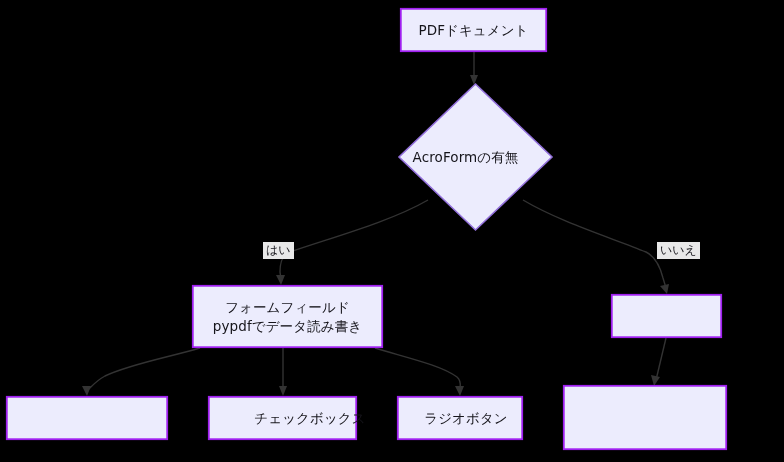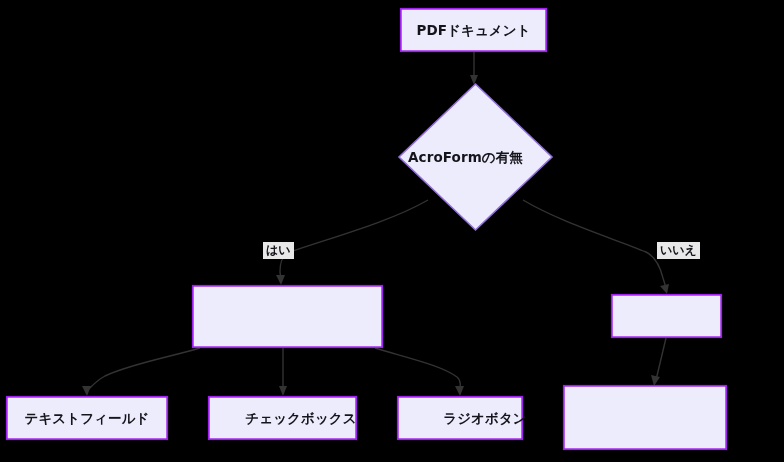--- a/index.html
+++ b/index.html
@@ -7,21 +7,20 @@
     padding: 0;
     background: #000000;
   }
   #canvas {
     position: relative;
     width: 784px;
     height: 462px;
     background: #000000;
     overflow: hidden;
     font-family: "DejaVu Sans", "Liberation Sans", sans-serif;
-    font-weight: bold;
   }
   #flow-svg {
     position: absolute;
     left: 0;
     top: 0;
     width: 784px;
     height: 462px;
     display: block;
   }
   .edge-path {
@@ -134,26 +133,27 @@
       <rect class="node-shape-bright" x="397.8" y="396.8" width="124.4" height="42.4"></rect>
 
       <rect class="node-shape-bright" x="563.8" y="385.8" width="162.4" height="63.4"></rect>
     </g>
   </svg>
 
   <div class="node-label" style="left:400px; top:8px; width:147px; height:44px;">PDFドキュメント</div>
 
   <div class="node-label" style="left:388px; top:83px; width:155px; height:148px;">AcroFormの有無</div>
 
+  <div class="node-label" style="left:192px; top:285px; width:191px; height:63px;">フォームフィールド
+pypdfでデータ読み書き</div>
 
 
-  <div class="node-label" style="left:6px; top:396px; width:162px; height:44px;">テキストフィールド</div>
 
-  <div class="node-label" style="left:212px; top:396px; width:178px; height:44px;text-align:right;">チェックボックス</div>
+  <div class="node-label" style="left:221px; top:396px; width:178px; height:44px;text-align:right;">チェックボックス</div>
 
-  <div class="node-label" style="left:419px; top:396px; width:132px; height:44px;">ラジオボタン</div>
+  <div class="node-label" style="left:400px; top:396px; width:132px; height:44px;">ラジオボタン</div>
 
 
   <div class="edge-label" style="left:263px; top:242px;">はい</div>
 
   <div class="edge-label" style="left:645px; top:242px;margin-left:12px;">いいえ</div>
 
 </div>
 
 </body></html>

